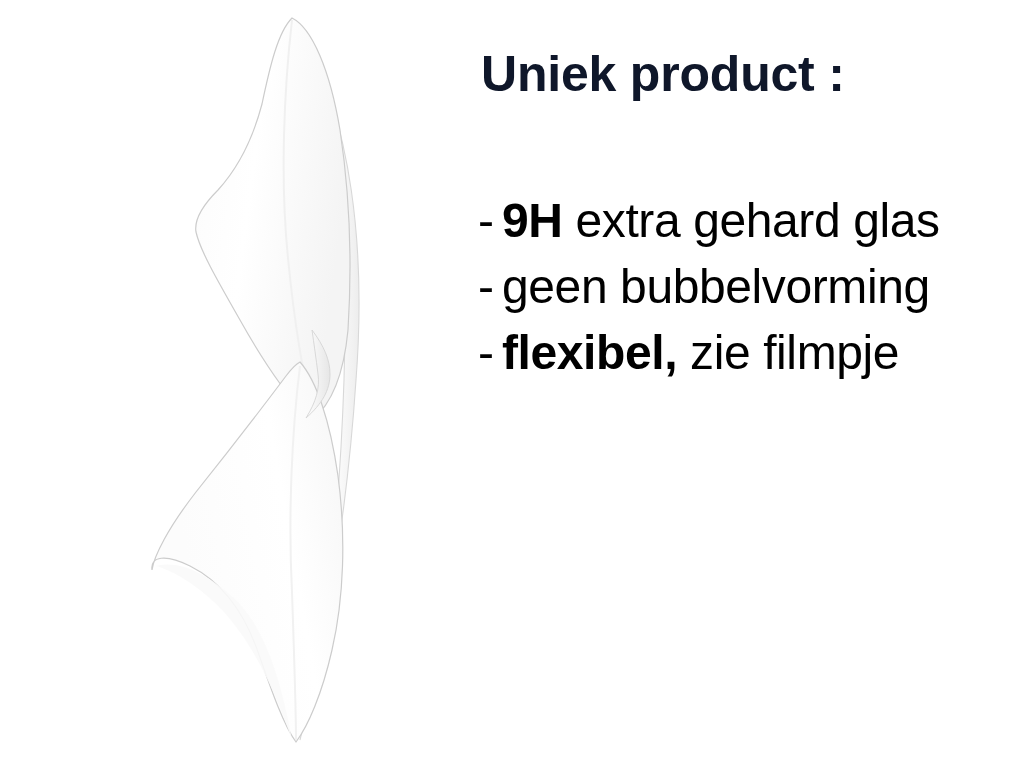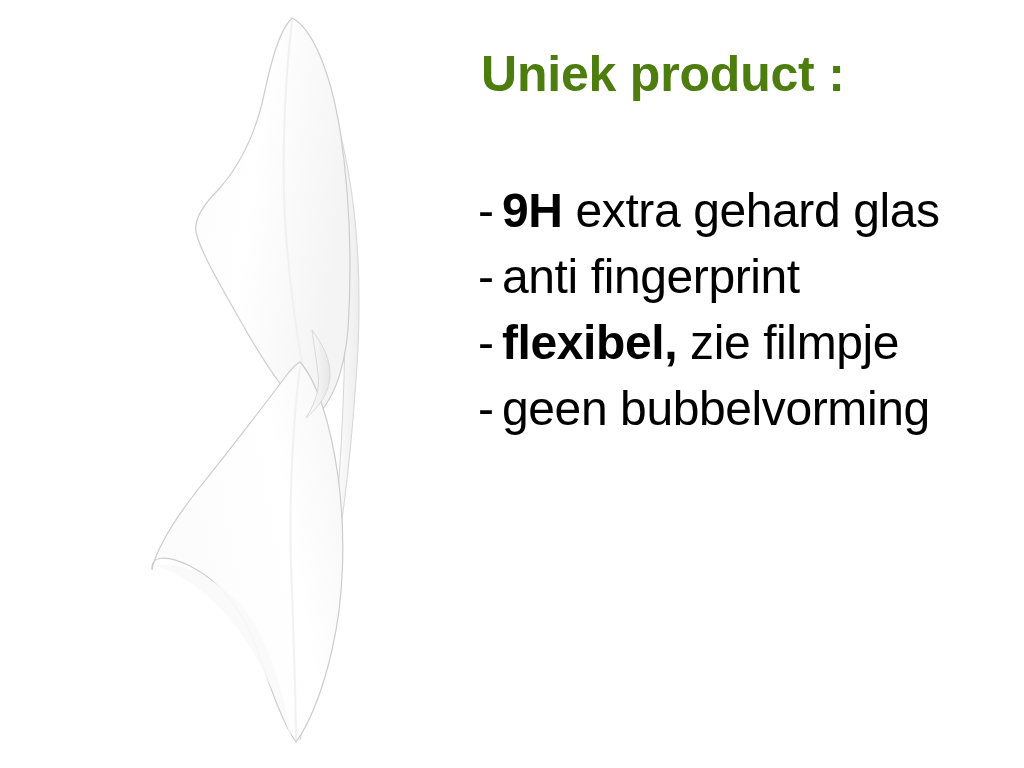--- a/index.html
+++ b/index.html
@@ -38,30 +38,30 @@
     width: 554px;
     height: 768px;
   }
 
   #headline {
     position: absolute;
     left: 11px;
     top: 47px;
     font-size: 50px;
     font-weight: bold;
-    color: #4d7c0f;
+    color: #0f172a;
     letter-spacing: -0.2px;
     white-space: nowrap;
     line-height: 1.1;
   }
 
   #feature-list {
     position: absolute;
     left: 8px;
-    top: 178px;
+    top: 188px;
     width: 546px;
     margin: 0;
     padding: 0;
     list-style: none;
   }
   #feature-list li {
     font-size: 48px;
     color: #000000;
     line-height: 66px;
     height: 66px;
@@ -161,28 +161,25 @@
 
     <div id="headline">Uniek product :</div>
 
     <ul id="feature-list">
 
       <li>
         <span class="dash">-</span><b>9H</b><span class="plain"> extra gehard glas</span>
       </li>
 
 
+
       <li>
-        <span class="dash">-</span><span class="plain">anti fingerprint</span>
+        <span class="dash">-</span><span class="plain">geen bubbelvorming</span>
       </li>
 
       <li>
         <span class="dash">-</span><b>flexibel,</b><span class="plain"> zie filmpje</span>
-      </li>
-
-      <li>
-        <span class="dash">-</span><span class="plain">geen bubbelvorming</span>
       </li>
 
 
     </ul>
   </div>
 </div>
 
 </body></html>

